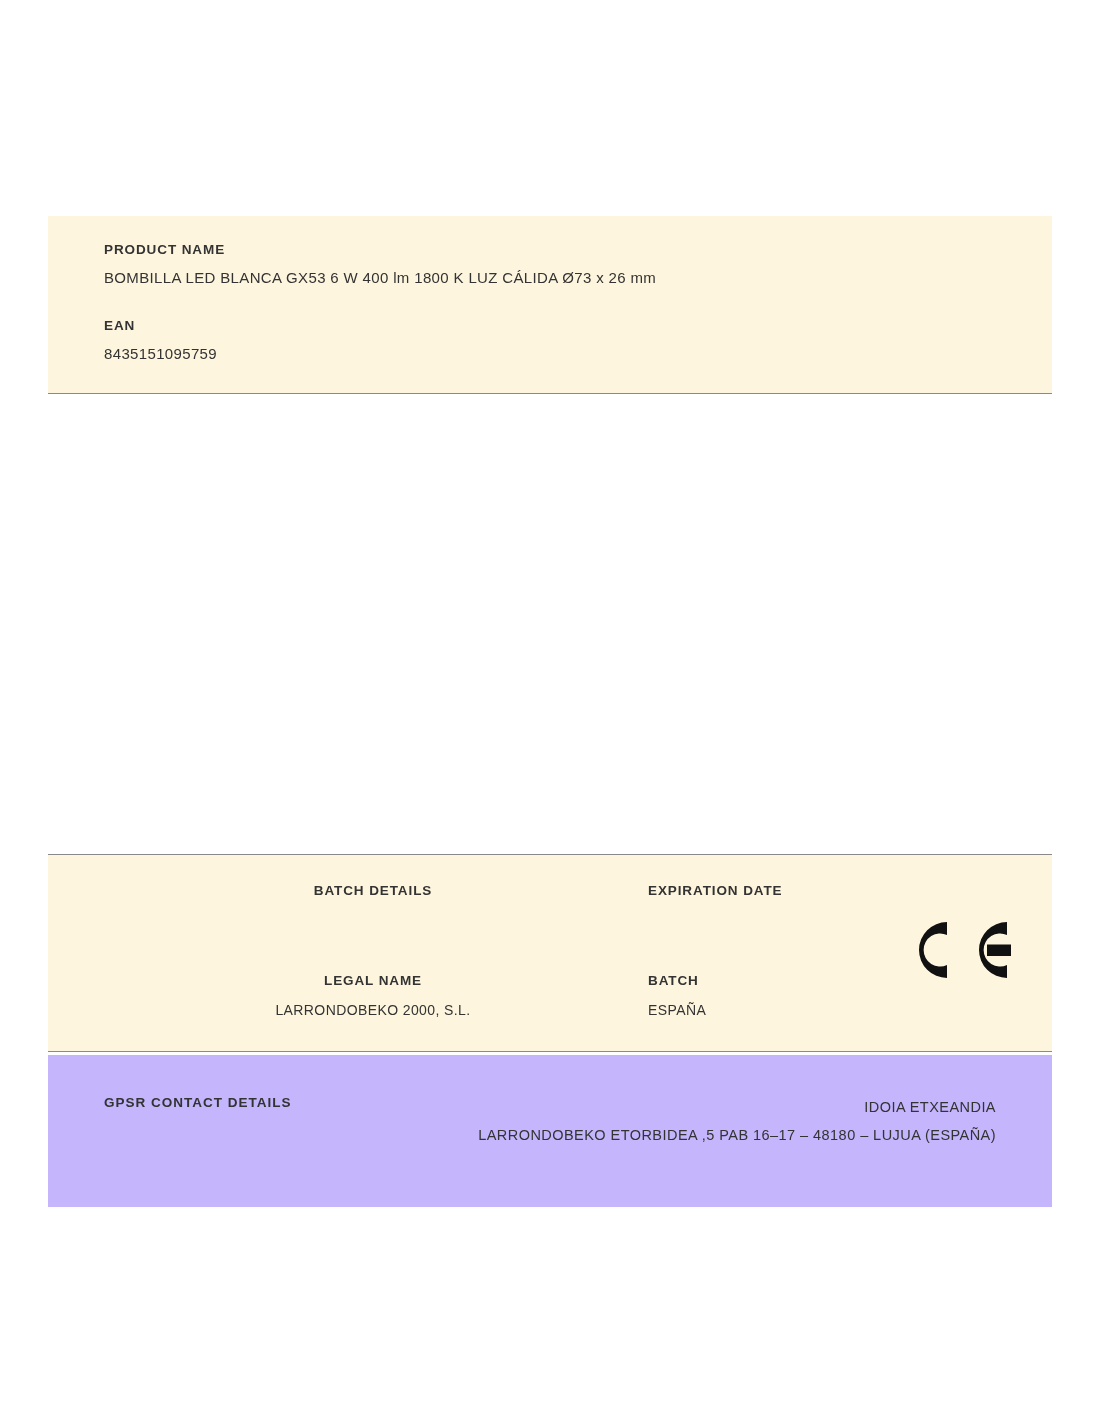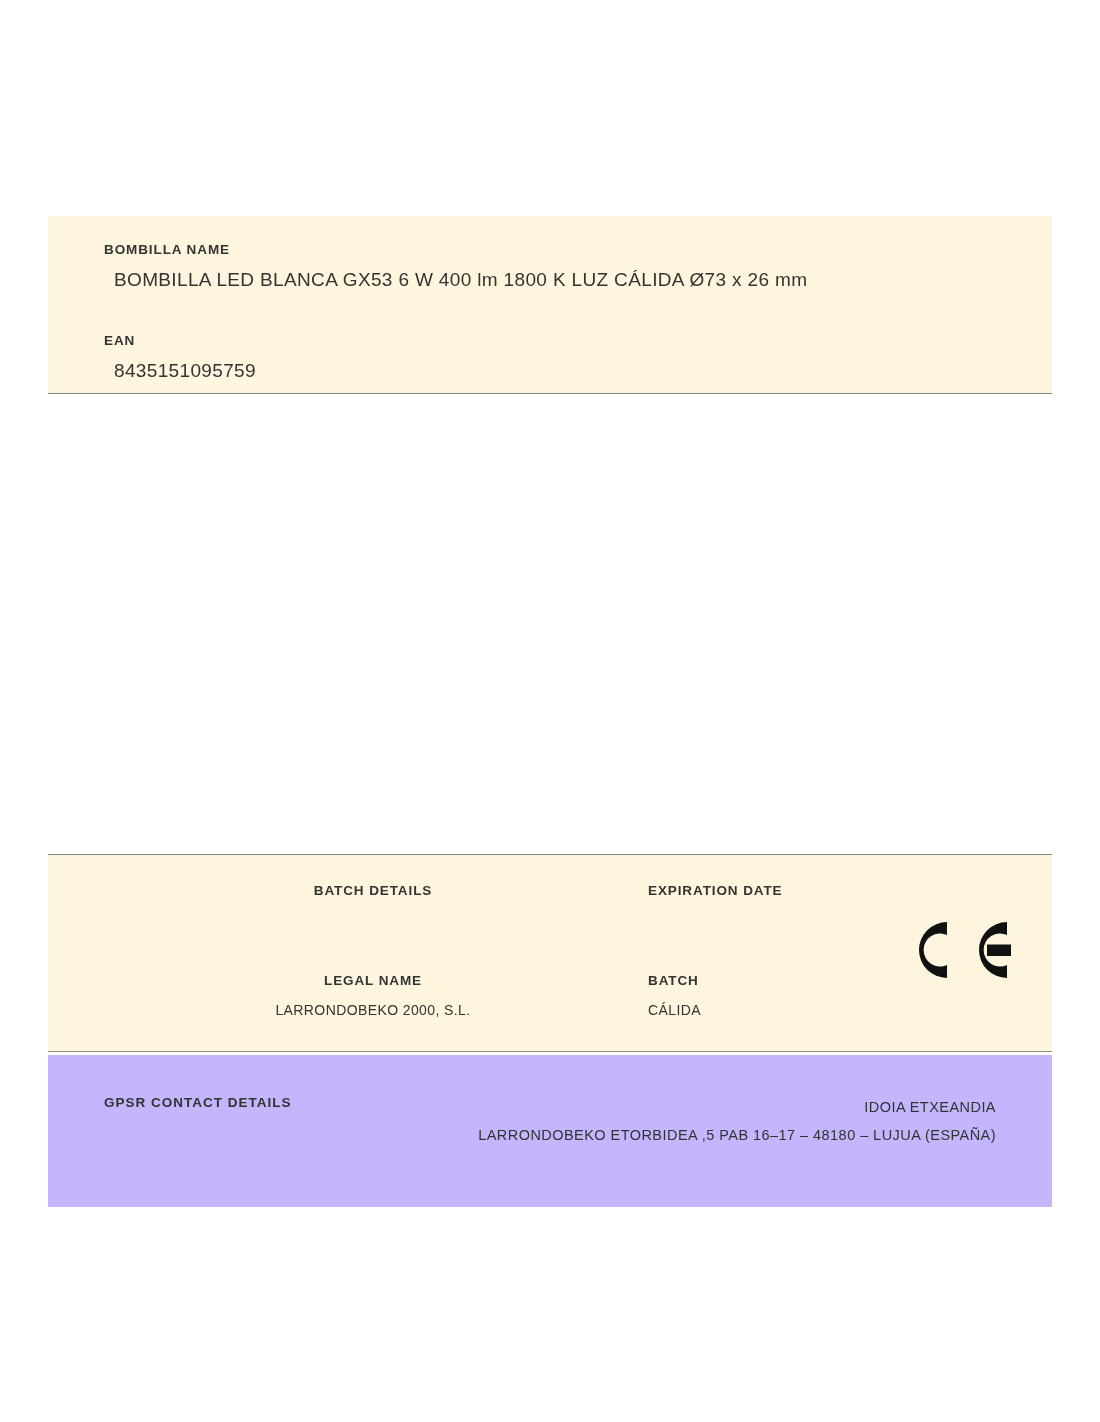--- a/index.html
+++ b/index.html
@@ -37,24 +37,24 @@
     border-bottom: 1px solid #8a8a8a;
   }
   .field-label {
     font-size: 13.5px;
     font-weight: bold;
     letter-spacing: 0.9px;
     color: #333333;
     margin: 0 0 12px 0;
   }
   .field-value {
-    font-size: 19px;
+    font-size: 15px;
     letter-spacing: 0.35px;
     color: #333333;
-    margin: 10px;
+    margin: 0;
   }
   .gap {
     height: 32px;
   }
 
   
   .mid-block {
     position: absolute;
     left: 48px;
     top: 854px;
@@ -146,21 +146,21 @@
     color: #333333;
     line-height: 28px;
   }
 </style>
 </head>
 <body>
 
 <div class="page">
 
   <div class="top-block">
-    <p class="field-label">BOMBILLA NAME</p>
+    <p class="field-label">PRODUCT NAME</p>
     <p class="field-value">BOMBILLA LED BLANCA GX53 6 W 400 lm 1800 K LUZ CÁLIDA Ø73 x 26 mm</p>
     <div class="gap"></div>
     <p class="field-label">EAN</p>
     <p class="field-value">8435151095759</p>
   </div>
 
   <div class="mid-block">
 
     <div class="mid-row row-batch">
       <div class="cell cell-left">
@@ -173,21 +173,21 @@
       </div>
     </div>
 
     <div class="mid-row row-legal">
       <div class="cell cell-left">
         <p class="lbl">LEGAL NAME</p>
         <p class="val">LARRONDOBEKO 2000, S.L.</p>
       </div>
       <div class="cell cell-right">
         <p class="lbl">BATCH</p>
-        <p class="val">CÁLIDA</p>
+        <p class="val">ESPAÑA</p>
       </div>
     </div>
 
     <div class="ce-mark">
       <svg width="110" height="70" viewBox="0 0 110 70" xmlns="http://www.w3.org/2000/svg">
 
         <path d="M44 7 A28 28 0 1 0 44 63 L44 50 A16.5 16.5 0 1 1 44 20 Z" fill="#111111"></path>
 
         <path d="M104 7 A28 28 0 1 0 104 63 L104 50 A16.5 16.5 0 1 1 104 20 Z" fill="#111111"></path>
         <rect x="84" y="29.5" width="24" height="11.5" fill="#111111"></rect>

